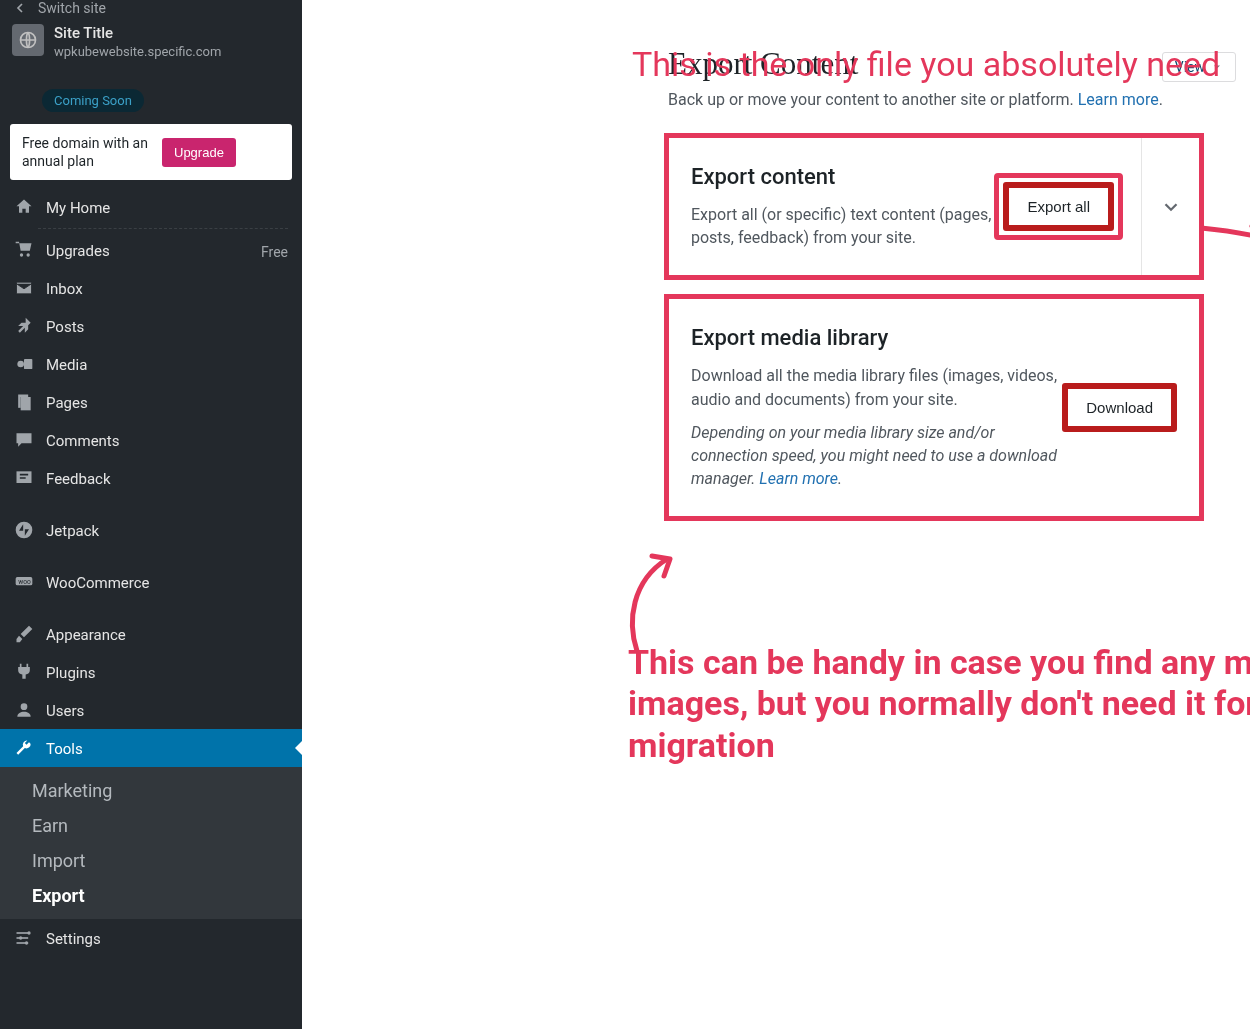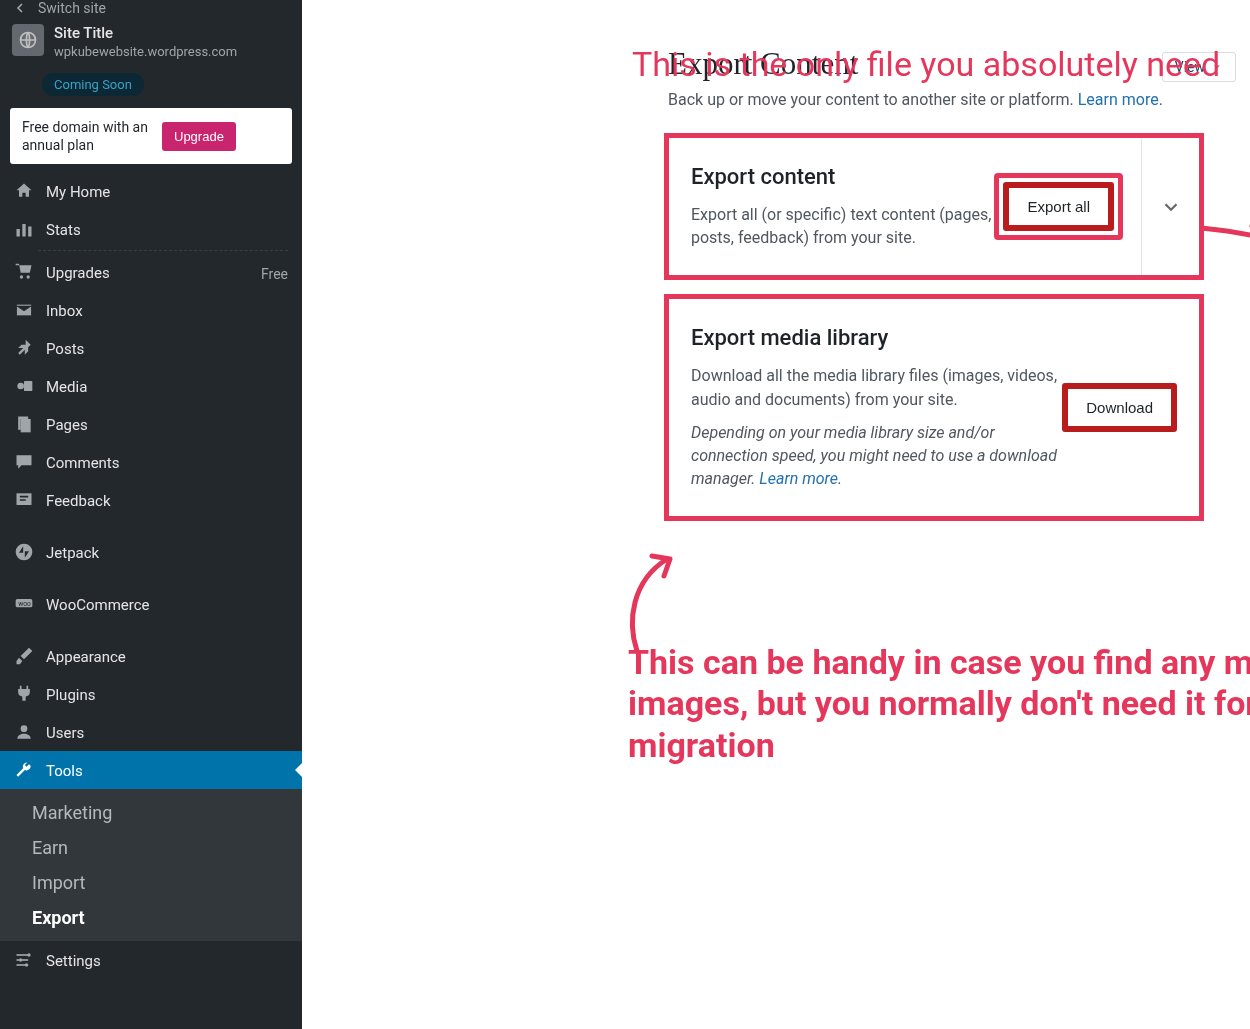--- a/index.html
+++ b/index.html
@@ -10,21 +10,21 @@
   .switch-site { display: flex; align-items: center; padding: 0 12px; color: #a0a5aa; font-size: 14px; cursor: pointer; }
   .switch-site svg { margin-right: 10px; }
   
   .site-info { padding: 8px 12px 10px; display: flex; align-items: flex-start; }
   .site-icon { width: 32px; height: 32px; background: #646970; border-radius: 4px; display:flex; align-items:center; justify-content:center; margin-right: 10px;}
   .site-icon svg { }
   .site-text { flex:1; }
   .site-title { color: #e5e5e5; font-size: 15px; font-weight:500; }
   .site-url { color: #a0a5aa; font-size: 13px; margin-top:2px; }
   
-  .coming-soon { display:inline-block; margin-left: 42px; margin-top: 4px; background: #0b2834; color: #3ba0c7; font-size: 13px; padding: 4px 12px; border-radius: 14px; }
+  .coming-soon { display:inline-block; margin-left: 42px; margin-top: 20px; background: #0b2834; color: #3ba0c7; font-size: 13px; padding: 4px 12px; border-radius: 14px; }
   
   .promo { background:#fff; margin: 12px 10px 8px; padding: 10px 12px; border-radius: 3px; display:flex; align-items:center; justify-content:flex-start; }
   .promo-text { color:#1d2327; font-size:14px; width: 140px; line-height:1.3; }
   .promo-btn { background:#c9256e; color:#fff; border:none; padding:7px 12px; border-radius:3px; font-size:13px; cursor:pointer; }
   
   .nav { margin-top: 4px; }
   .nav-item { display:flex; align-items:flex-end; padding: 9px 14px; font-size:15px; color:#e5e5e5; cursor:pointer; }
   .nav-item .icon { width:20px; height:20px; margin-right:12px; display:flex; align-items:center; justify-content:center; }
   .nav-item .badge { margin-left:auto; color:#a0a5aa; font-size:14px; }
   .nav-sep { border-top: 1px dashed #3a3f44; margin: 2px 14px 2px 38px; }
@@ -75,48 +75,38 @@
   
   <div class="site-info">
     <div class="site-icon">
       <svg width="20" height="20" viewBox="0 0 24 24" fill="none" stroke="#c0c0c0" stroke-width="2">
           <circle cx="12" cy="12" r="9"></circle>
           <path d="M3 12h18M12 3c2.5 3 2.5 15 0 18M12 3c-2.5 3-2.5 15 0 18"></path>
         </svg>
     </div>
     <div class="site-text">
       <div class="site-title">Site Title</div>
-      <div class="site-url">wpkubewebsite.wordpress.com</div>
+      <div class="site-url">wpkubewebsite.specific.com</div>
     </div>
   </div>
   <div class="coming-soon">Coming Soon</div>
   
   <div class="promo">
     <div class="promo-text">Free domain with an annual plan</div>
     <button class="promo-btn">Upgrade</button>
   </div>
   
   <div class="nav">
     <div class="nav-item">
       <span class="icon">
           <svg width="20" height="20" viewBox="0 0 24 24" fill="#a0a5aa">
             <path d="M12 3l9 8h-3v8h-4v-5h-4v5H6v-8H3z"></path>
           </svg>
         </span>
       <span>My Home</span>
-    </div>
-    <div class="nav-item">
-      <span class="icon">
-          <svg width="20" height="20" viewBox="0 0 24 24" fill="#a0a5aa">
-            <rect x="3" y="12" width="4" height="9"></rect>
-            <rect x="10" y="6" width="4" height="15"></rect>
-            <rect x="17" y="9" width="4" height="12"></rect>
-          </svg>
-        </span>
-      <span>Stats</span>
     </div>
     <div class="nav-sep"></div>
     <div class="nav-item">
       <span class="icon">
           <svg width="20" height="20" viewBox="0 0 24 24" fill="#a0a5aa">
             <path d="M7 4h14l-2 9H8L6 2H2v2h2.5zM9 20a2 2 0 100-4 2 2 0 000 4zm8 0a2 2 0 100-4 2 2 0 000 4z"></path>
           </svg>
         </span>
       <span>Upgrades</span>
       <span class="badge">Free</span>

